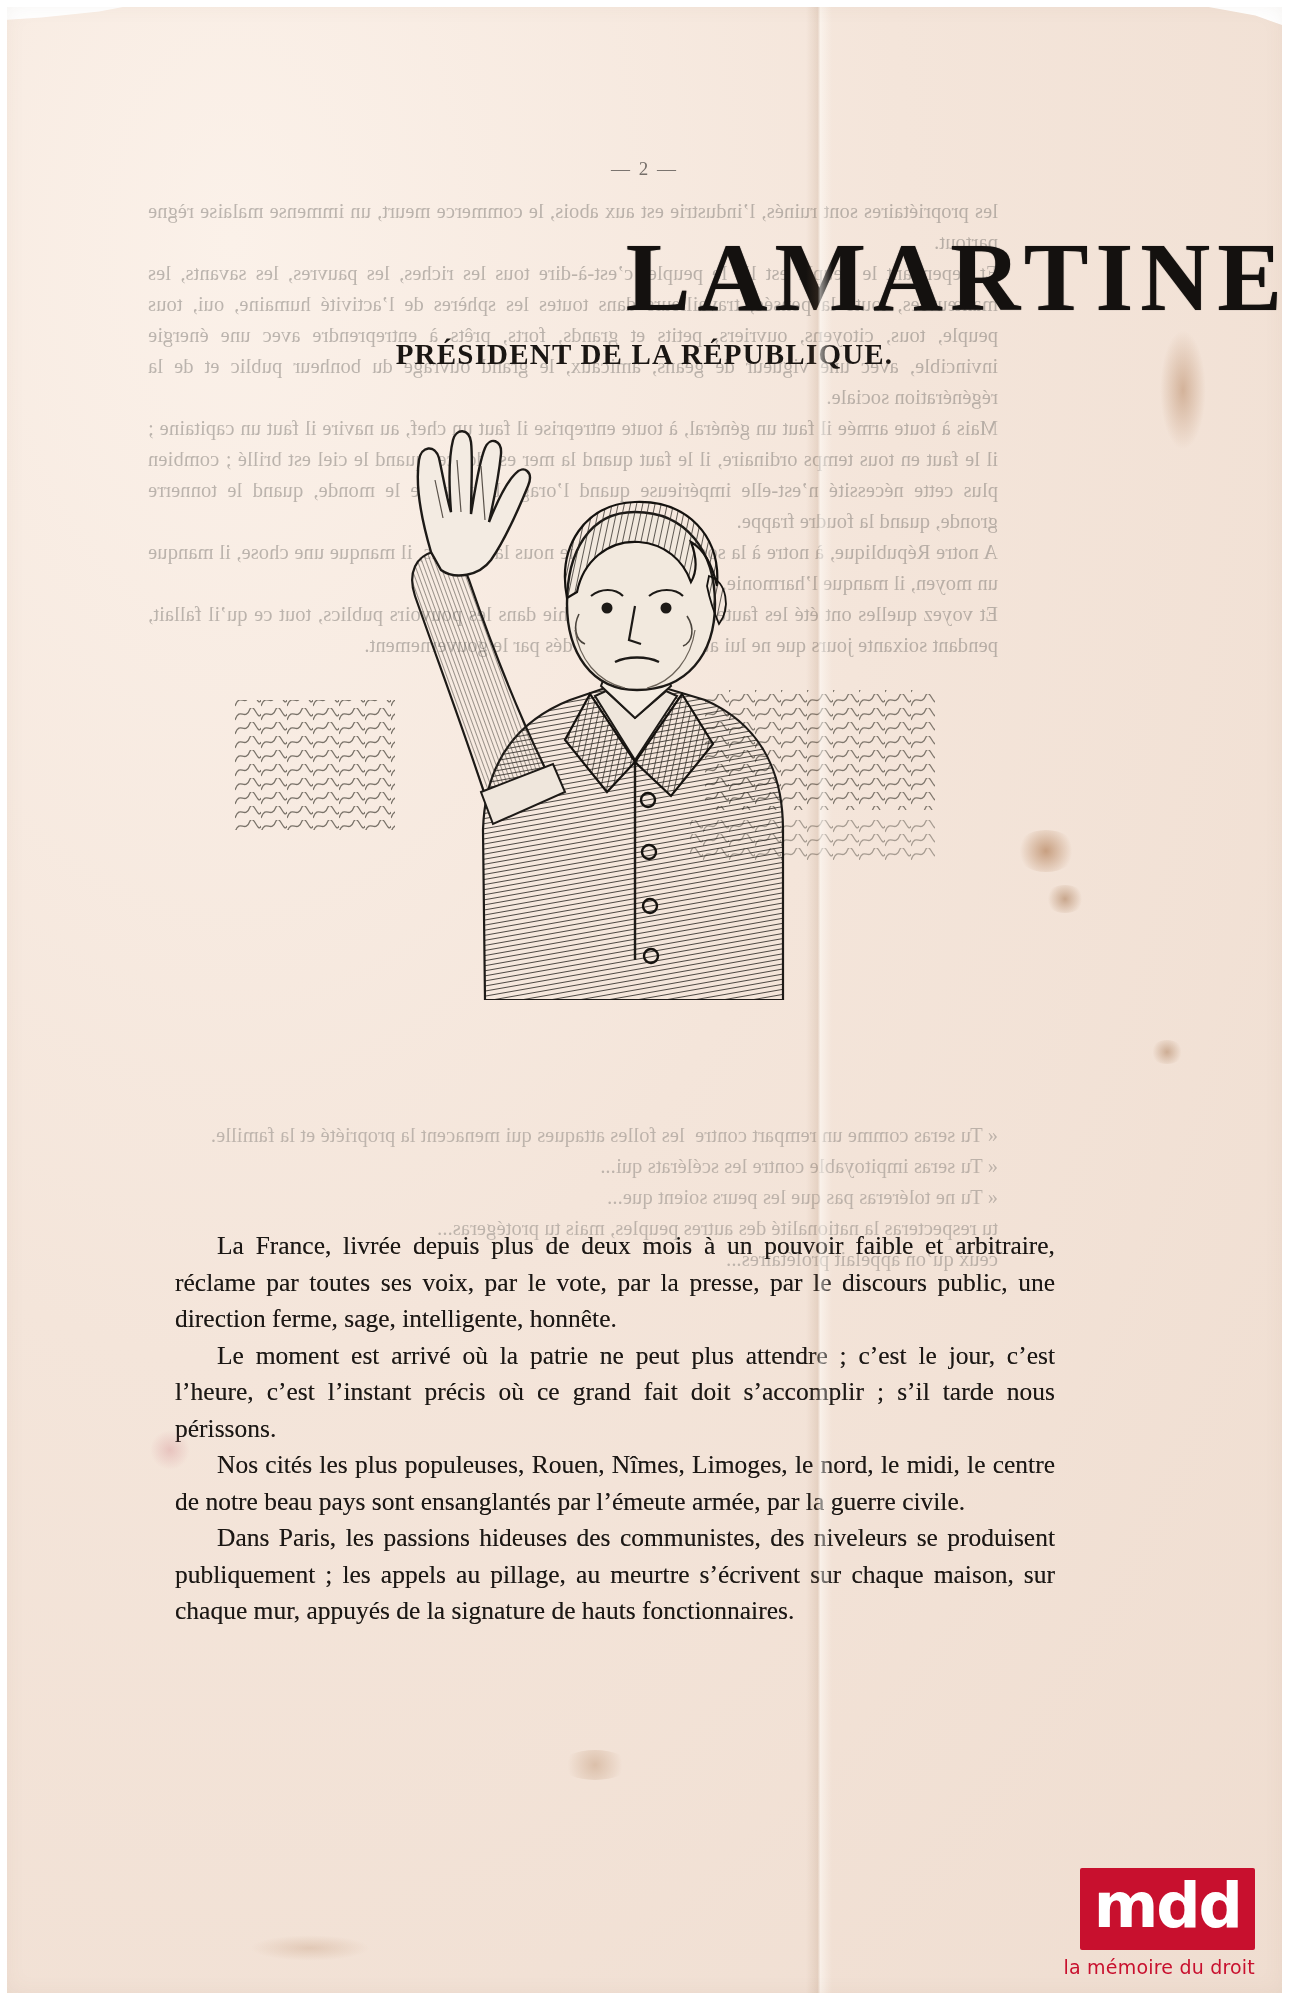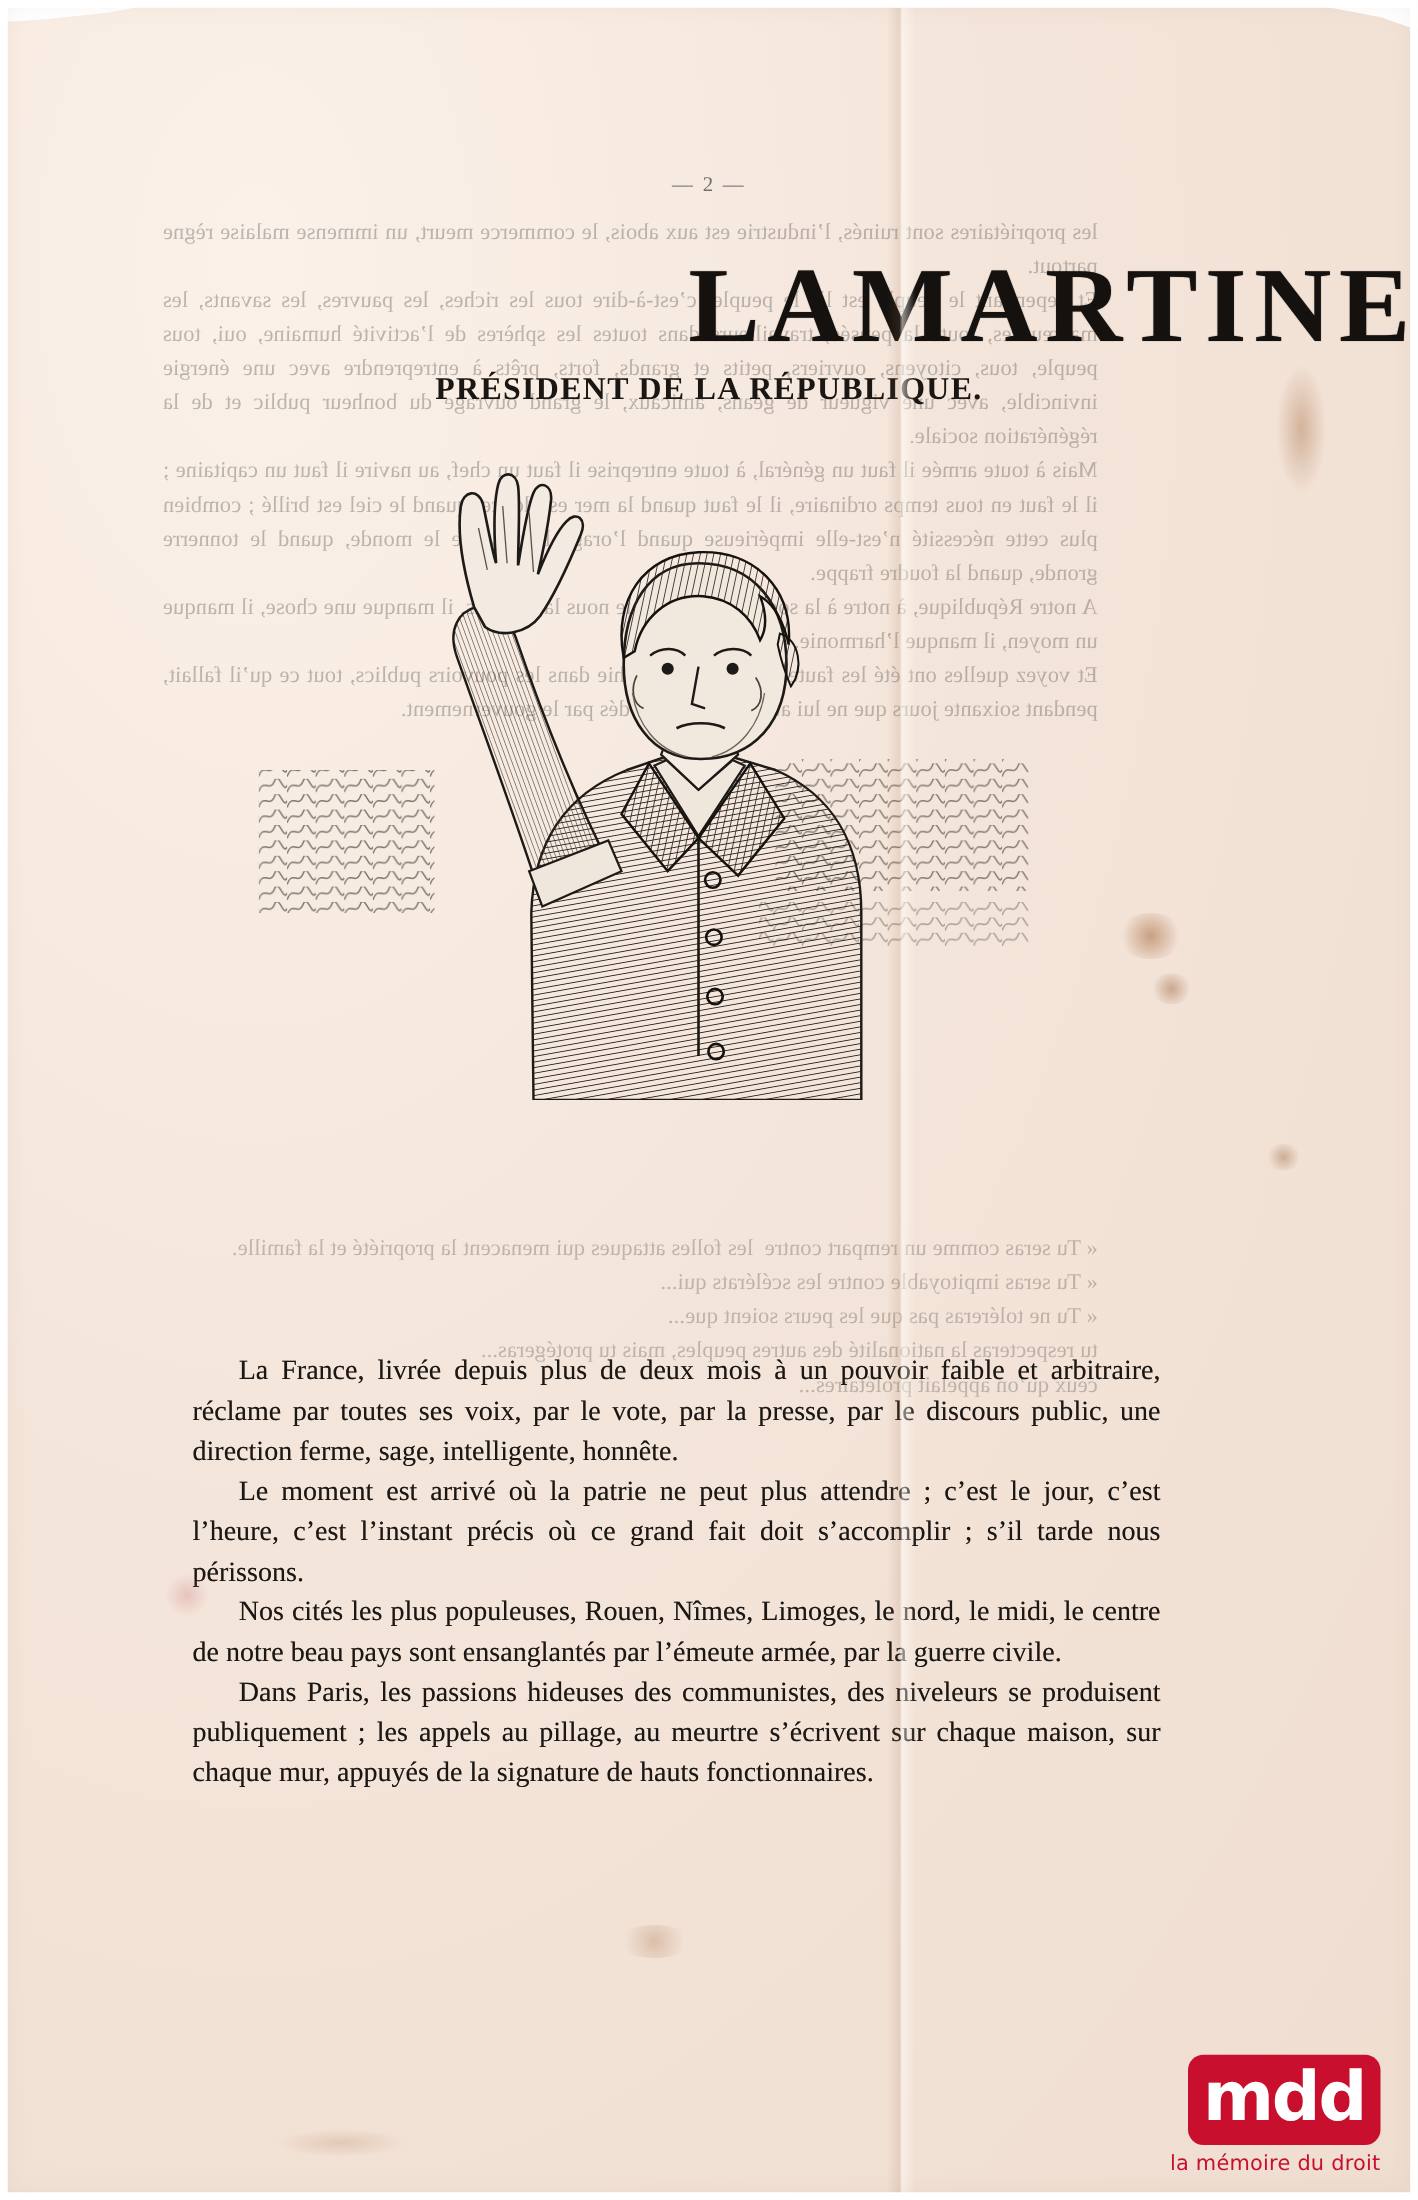--- a/index.html
+++ b/index.html
@@ -180,21 +180,21 @@
   .logo-mark {
     display: inline-block;
     background: #c8102e;
     color: #ffffff;
     font-family: "DejaVu Sans", sans-serif;
     font-weight: bold;
     font-size: 62px;
     line-height: 68px;
     letter-spacing: -2px;
     padding: 4px 14px 10px 14px;
-    border-radius: 14px;
+    border-radius: 2px;
   }
   .logo-tag {
     display: block;
     margin-top: 6px;
     color: #c8102e;
     font-family: "DejaVu Sans", sans-serif;
     font-size: 19px;
     letter-spacing: .2px;
   }
 </style>

